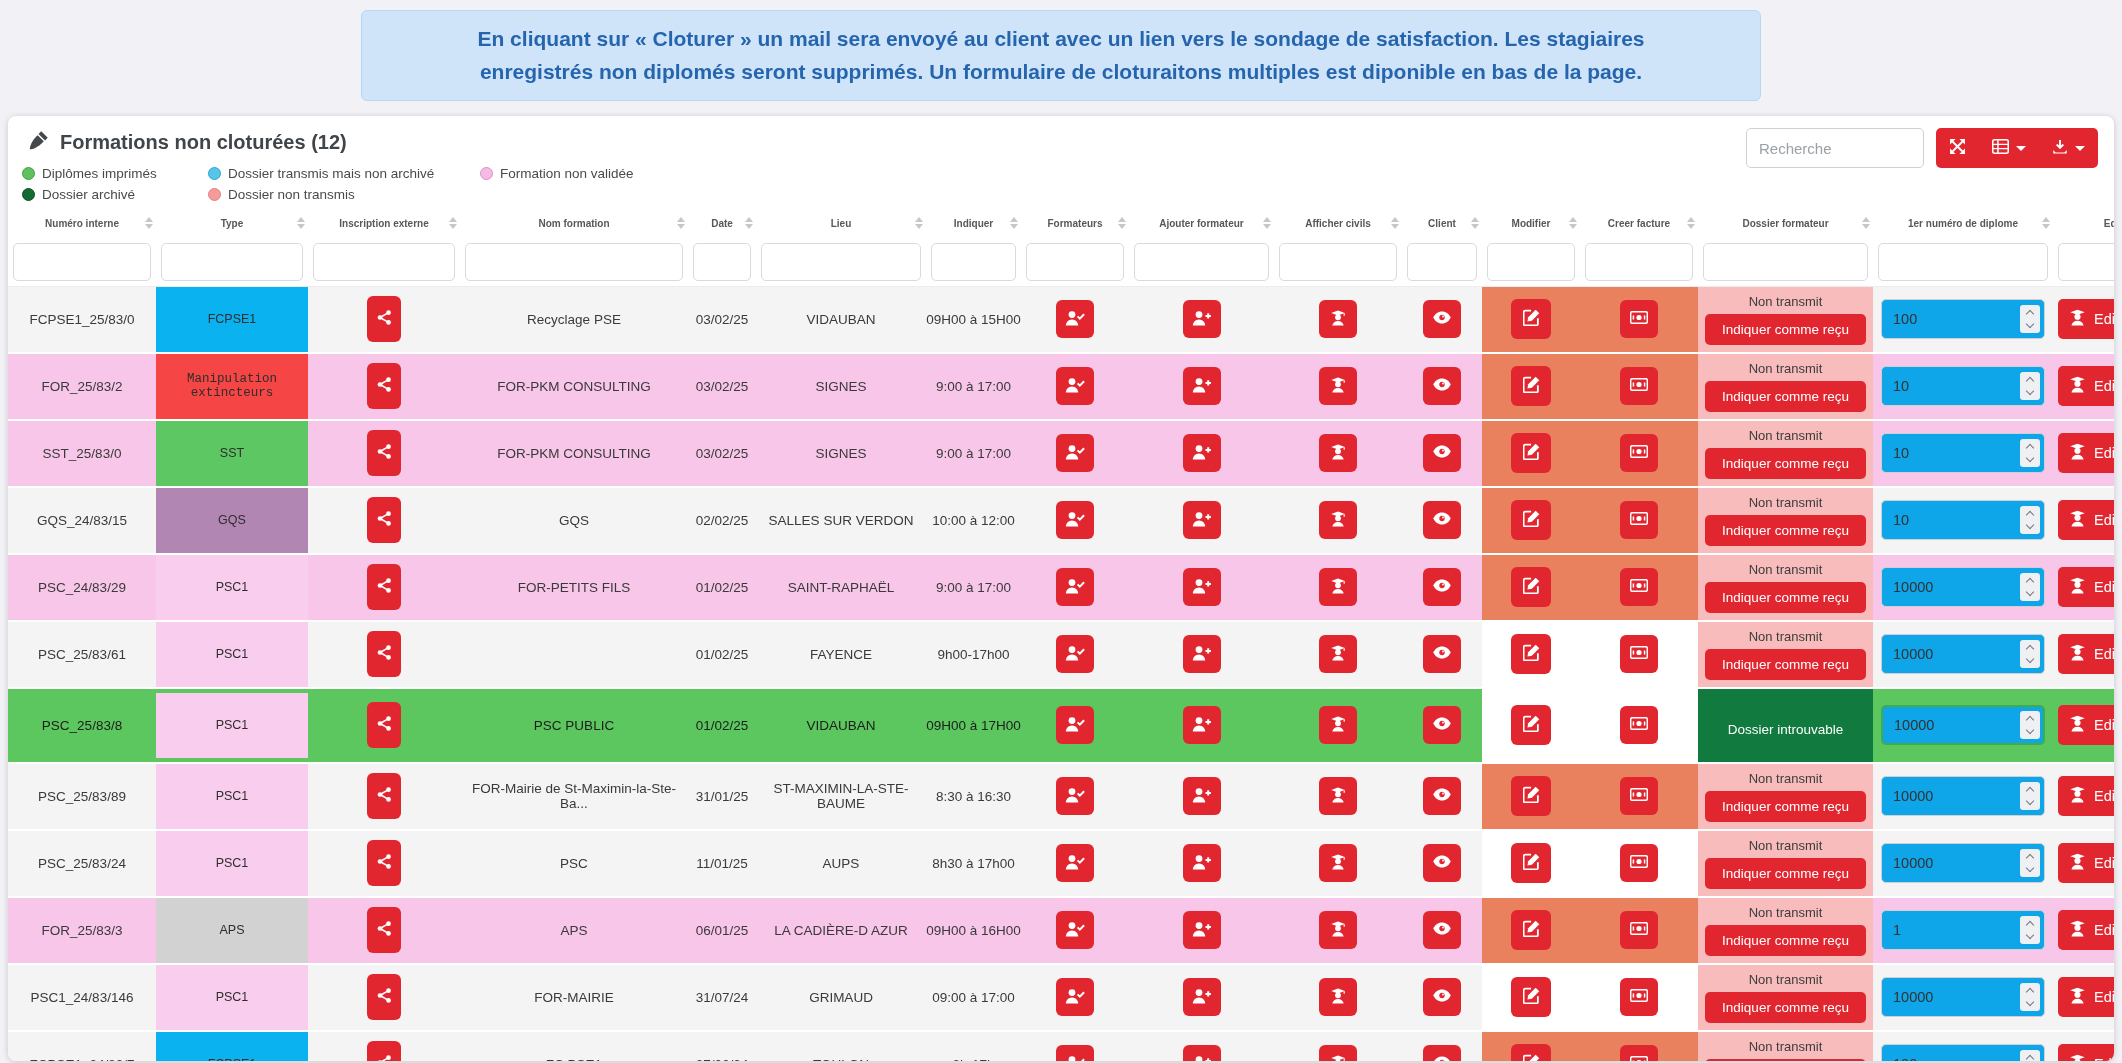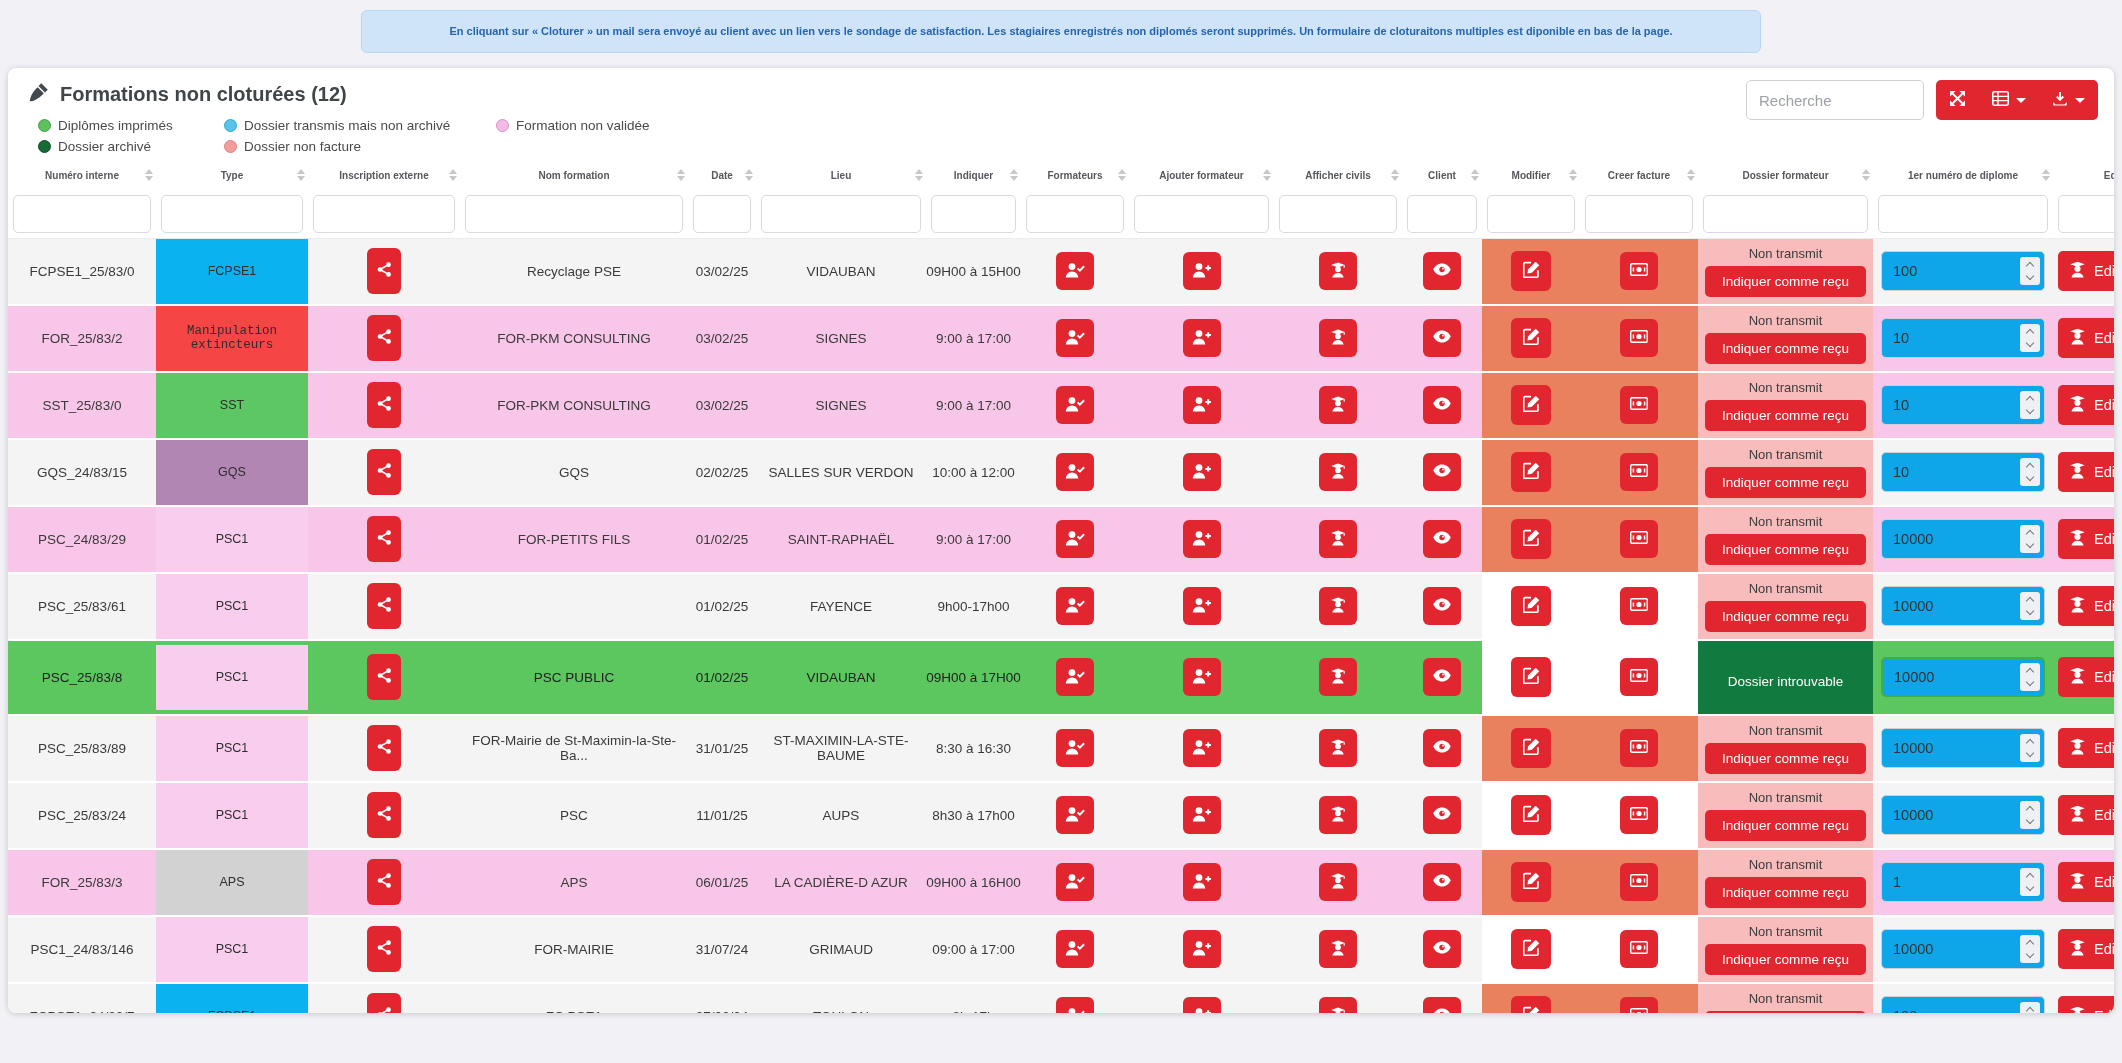--- a/index.html
+++ b/index.html
@@ -2,41 +2,41 @@
 <html style="--accent: #e2262f; --action-salmon: #e9815f; --dossier-salmon: #f9bcbc; --dossier-green: #117a3e; --row-white: #f4f4f4; --row-pink: #f7c6e8; --row-green: #5bc75e; --banner-bg: #cfe3f9; --banner-text: #2565ae;"><head>
 <meta charset="utf-8">
 <style>
   *{box-sizing:border-box;margin:0;padding:0}
   html,body{width:2122px;height:1063px;overflow:hidden}
   body{background:#f2f2f6;font-family:"Liberation Sans","DejaVu Sans",sans-serif;position:relative}
 
   
   .banner{width:1400px;margin:10px auto 0;background:var(--banner-bg);color:var(--banner-text);
     border:1px solid #b9d7f3;border-radius:6px;padding:12px 60px;text-align:center;
-    font-size:11px;line-height:1.55;font-weight:600}
+    font-size:21px;line-height:1.55;font-weight:600}
 
   
   .card{margin:15px 8px 0;height:945px;background:#fff;border-radius:8px;
     box-shadow:0 1px 6px rgba(0,0,0,.18);overflow:hidden;position:relative}
   .card-head{position:relative;height:92px}
   .title-wrap{position:absolute;left:20px;top:14px;display:flex;align-items:center;gap:11px}
   .title-wrap h1{font-size:20px;color:#40454a;font-weight:700}
 
   .controls{position:absolute;right:16px;top:12px;display:flex;gap:12px;align-items:flex-start}
   .search{width:178px;height:40px;border:1px solid #cfcfd4;border-radius:5px;padding:0 12px;
     font-size:15px;color:#444;font-family:inherit}
   .search::placeholder{color:#9aa0a6}
   .btn-group{display:flex;border-radius:5px;overflow:hidden}
   .btn-group button{background:var(--accent);border:none;height:40px;padding:0 13px;
     display:flex;align-items:center;gap:7px;cursor:pointer}
   .caret{width:0;height:0;border-left:5px solid transparent;border-right:5px solid transparent;
     border-top:5px solid #fff}
 
   
-  .legend{position:absolute;left:30px;top:47px;display:grid;
+  .legend{position:absolute;left:14px;top:47px;display:grid;
     grid-template-columns:186px 272px auto;grid-template-rows:repeat(2,21px);grid-auto-flow:column}
   .legend-item{display:flex;align-items:center;gap:7px}
   .dot{width:13px;height:13px;border-radius:50%;border:1.5px solid #999;flex:none}
   .legend-label{font-size:13.5px;color:#4a4a4a}
 
   
   .table-clip{width:100%;overflow:hidden}
   table{width:2175px;table-layout:fixed;border-collapse:collapse}
   .col0{width:148px}.col1{width:152px}.col2{width:152px}.col3{width:228px}.col4{width:68px}
   .col5{width:170px}.col6{width:95px}.col7{width:108px}.col8{width:145px}.col9{width:128px}
@@ -153,21 +153,21 @@
         <div class="legend-item">
           <span class="dot" style="background: rgb(22, 107, 52); border-color: rgb(15, 79, 38);"></span>
           <span class="legend-label">Dossier archivé</span>
         </div>
         <div class="legend-item">
           <span class="dot" style="background: rgb(88, 197, 232); border-color: rgb(42, 168, 212);"></span>
           <span class="legend-label">Dossier transmis mais non archivé</span>
         </div>
         <div class="legend-item">
           <span class="dot" style="background: rgb(244, 156, 156); border-color: rgb(232, 127, 127);"></span>
-          <span class="legend-label">Dossier non facture</span>
+          <span class="legend-label">Dossier non transmis</span>
         </div>
         <div class="legend-item">
           <span class="dot" style="background: rgb(244, 187, 228); border-color: rgb(218, 143, 198);"></span>
           <span class="legend-label">Formation non validée</span>
         </div>
       </div>
   </div>
 
   <div class="table-clip">
     <table>

